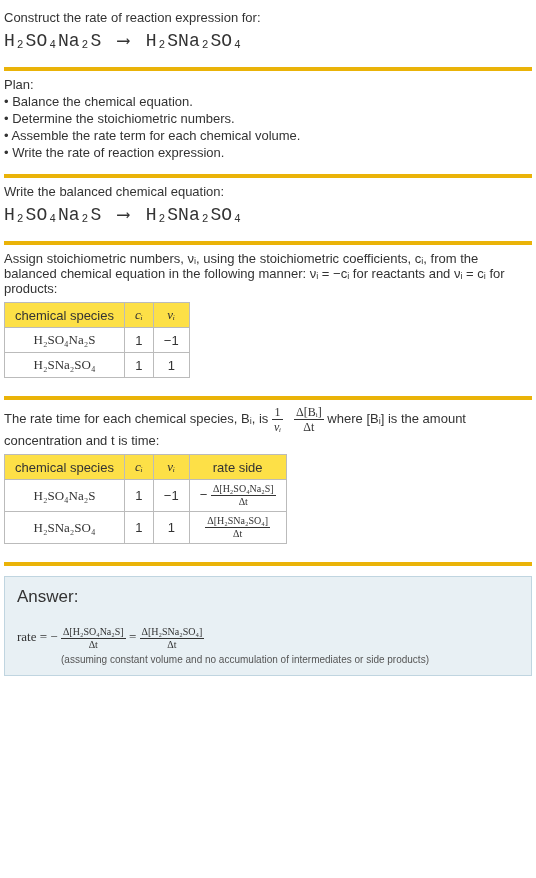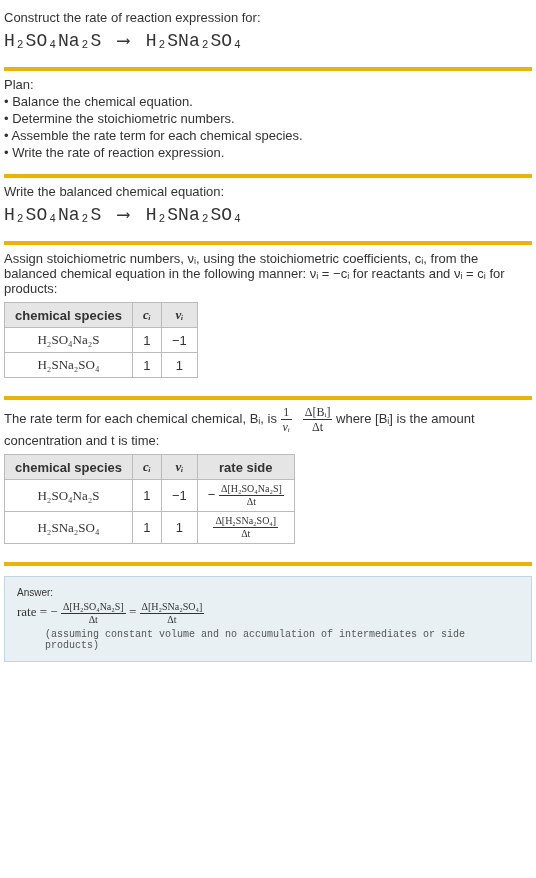--- a/index.html
+++ b/index.html
@@ -35,22 +35,21 @@
       margin: 6px 0;
     }
     td, th {
       border: 1px solid #bbb;
       padding: 4px 10px;
       text-align: center;
       font-weight: normal;
       font-size: 13px;
     }
     th {
-      background: #e5e5e5;
-      font-weight: bold;
+      background: #fde047;
     }
     .frac {
       display: inline-block;
       vertical-align: middle;
       text-align: center;
       line-height: 1;
     }
     .frac .num {
       display: block;
       border-bottom: 1px solid #333;
@@ -70,54 +69,53 @@
       color: #666;
       margin: 2px 0 8px 0;
     }
     .answer-box {
       background: #e8f0f4;
       border: 1px solid #c0d5e0;
       padding: 10px 12px;
       margin-top: 4px;
     }
     .answer-label {
-      font-size: 10px;
-      margin-bottom: 4px;
+      font-size: 17px;
+      margin-bottom: 20px;
     }
     .answer-line {
       font-family: "Times New Roman", serif;
       font-size: 13px;
     }
     .answer-note {
       font-size: 10px;
       color: #555;
-      margin-left: 28px;
+      margin-left: 44px;
       margin-top: 4px;
-      font-family: Liberation Mono, monospace;
     }
     .italic { font-style: italic; }
     .serif { font-family: "Times New Roman", serif; }
   </style>
 </head>
 <body>
 
 <div class="section">
   <div>Construct the rate of reaction expression for:</div>
   <div class="equation">
     <span>H₂SO₄Na₂S</span>
     <span class="arrow">⟶</span>
     <span>H₂SNa₂SO₄</span>
   </div>
 </div>
 
 <div class="section">
   <div>Plan:</div>
   <div class="plan-item">• Balance the chemical equation.</div>
   <div class="plan-item">• Determine the stoichiometric numbers.</div>
-  <div class="plan-item">• Assemble the rate term for each chemical species.</div>
+  <div class="plan-item">• Assemble the rate term for each chemical volume.</div>
   <div class="plan-item">• Write the rate of reaction expression.</div>
 </div>
 
 <div class="section">
   <div>Write the balanced chemical equation:</div>
   <div class="equation">
     <span>H₂SO₄Na₂S</span>
     <span class="arrow">⟶</span>
     <span>H₂SNa₂SO₄</span>
   </div>
@@ -141,21 +139,21 @@
       <td class="serif">H₂SNa₂SO₄</td>
       <td>1</td>
       <td>1</td>
     </tr>
   </tbody>
     </table>
 </div>
 
 <div class="section">
   <div>
-    <span>The rate term for each chemical chemical, Bᵢ, is </span>
+    <span>The rate time for each chemical species, Bᵢ, is </span>
     <span class="frac serif">
       <span class="num">1</span>
       <span class="den italic">νᵢ</span>
     </span>
     <span>&nbsp;</span>
     <span class="frac serif">
       <span class="num">Δ[Bᵢ]</span>
       <span class="den">Δt</span>
     </span>
     <span> where [Bᵢ] is the amount concentration and t is time:</span>

